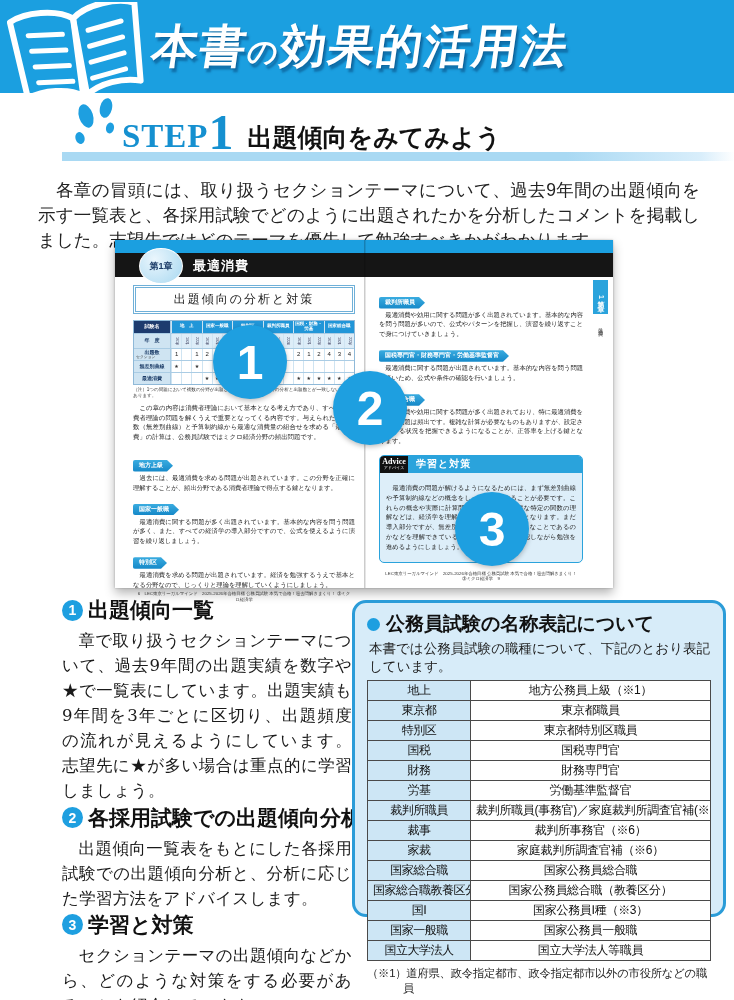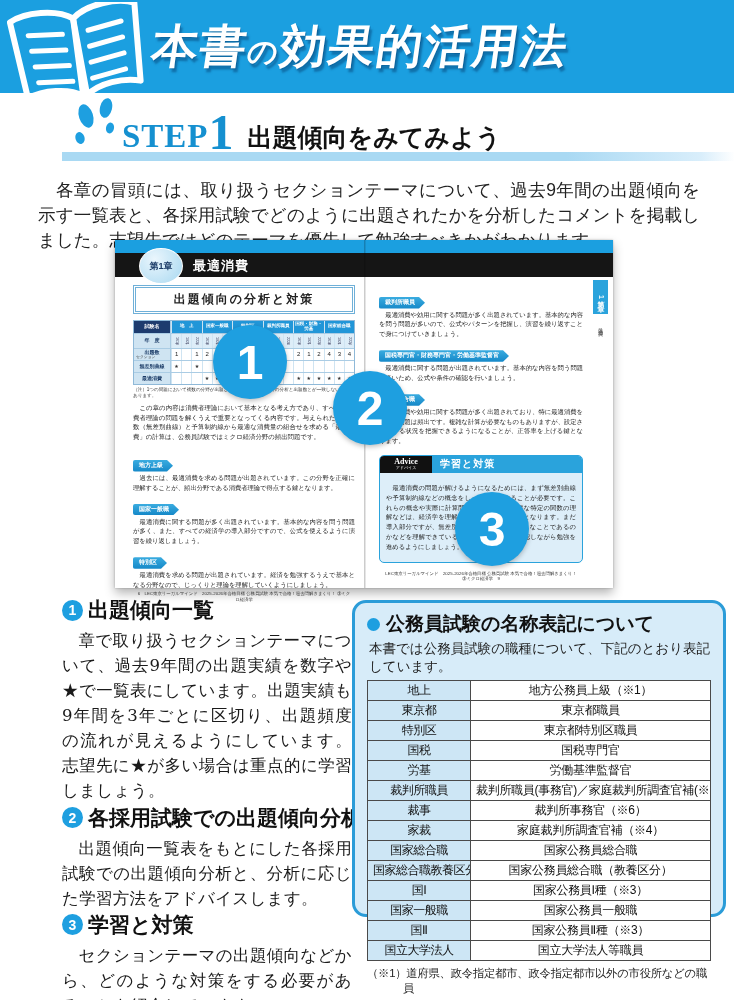--- a/index.html
+++ b/index.html
@@ -38,21 +38,21 @@
   .band-black{position:absolute;left:0;top:13px;width:100%;height:24px;background:#151515;}
   .chap-badge{position:absolute;left:24px;top:8px;width:42px;height:34px;border-radius:50%;
     background:radial-gradient(circle at 35% 30%,#eaf6fd,#a8d8f0);border:1px solid #fff;
     display:flex;align-items:center;justify-content:center;font-size:9px;font-weight:bold;color:#1a3a66;z-index:3;}
   .chap-title{position:absolute;left:78px;top:17px;color:#fff;font-weight:bold;font-size:13px;z-index:3;letter-spacing:1px;}
 
   .page{position:absolute;top:37px;bottom:0;display:flex;flex-direction:column;}
   .page-left{left:0;width:250px;padding:8px 10px 6px 18px;box-sizing:border-box;}
   .page-right{left:252px;width:246px;padding:8px 30px 6px 12px;box-sizing:border-box;}
 
-  .analysis-box{border:3px double #6fb0d8;text-align:center;font-size:12px;font-weight:bold;
+  .analysis-box{border:3px double #6fb0d8;text-align:center;font-size:12px;font-weight:normal;
     color:#222;padding:3px 0;letter-spacing:2px;}
 
   
   .mtable{margin-top:6px;font-size:5px;color:#222;border:1px solid #8fb9d8;}
   .mrow{display:flex;border-top:1px solid #aacce4;}
   .mrow:first-child{border-top:none;}
   .mlabel{width:36px;flex:0 0 36px;background:#cfe4f2;color:#1a3a66;display:flex;
     align-items:center;justify-content:center;font-weight:bold;font-size:5px;
     border-right:1px solid #aacce4;flex-direction:column;line-height:1.1;}
   .mhead .mlabel{background:#1d3b6e;color:#fff;}
@@ -75,21 +75,21 @@
   .ptag{display:inline-block;background:linear-gradient(#3aace0,#1588c8);color:#fff;
     font-size:6px;font-weight:bold;padding:1px 10px 1.5px 6px;border-radius:2px 0 0 2px;
     clip-path:polygon(0 0,calc(100% - 6px) 0,100% 50%,calc(100% - 6px) 100%,0 100%);}
   .ptext{font-size:6.3px;color:#222;line-height:1.5;text-align:justify;margin:1.5px 0 0 0;}
 
   .pfooter{margin-top:auto;font-size:4.4px;color:#333;text-align:center;line-height:1.3;padding:2px 4px 0 4px;}
 
   
   .advice{margin-top:10px;border:1.5px solid #2aa3dc;border-radius:5px;background:#ddeef9;overflow:hidden;}
   .advice-head{display:flex;height:17px;}
-  .advice-brand{background:#111;color:#fff;width:52px;display:flex;flex-direction:column;
+  .advice-brand{background:#111;color:#fff;width:28px;display:flex;flex-direction:column;
     align-items:center;justify-content:center;line-height:1;}
   .advice-brand .b1{font-size:8px;font-weight:bold;font-family:"Liberation Serif",serif;}
   .advice-brand .b2{font-size:4px;}
   .advice-title{flex:1;background:#2aa3dc;color:#fff;font-size:10px;font-weight:bold;
     display:flex;align-items:center;padding-left:8px;letter-spacing:1px;}
   .advice-body{font-size:6.3px;color:#222;line-height:1.55;padding:4px 6px;text-align:justify;}
 
   
   .side-tab{position:absolute;right:5px;top:40px;width:15px;z-index:3;text-align:center;}
   .side-tab .tab-chap{background:#2aa3dc;color:#fff;font-size:7px;font-weight:bold;
@@ -401,39 +401,43 @@
           <tr>
             <td class="abbr">特別区</td>
             <td class="full">東京都特別区職員</td>
           </tr>
 
           <tr>
             <td class="abbr">国税</td>
             <td class="full">国税専門官</td>
           </tr>
 
+          <tr>
+            <td class="abbr">財務</td>
+            <td class="full">財務専門官</td>
+          </tr>
 
           <tr>
             <td class="abbr">労基</td>
             <td class="full">労働基準監督官</td>
           </tr>
 
           <tr>
             <td class="abbr">裁判所職員</td>
             <td class="full">裁判所職員(事務官)／家庭裁判所調査官補(※2)</td>
           </tr>
 
           <tr>
             <td class="abbr">裁事</td>
             <td class="full">裁判所事務官（※6）</td>
           </tr>
 
           <tr>
             <td class="abbr">家裁</td>
-            <td class="full">家庭裁判所調査官補（※4）</td>
+            <td class="full">家庭裁判所調査官補（※6）</td>
           </tr>
 
           <tr>
             <td class="abbr">国家総合職</td>
             <td class="full">国家公務員総合職</td>
           </tr>
 
           <tr>
             <td class="abbr">国家総合職教養区分</td>
             <td class="full">国家公務員総合職（教養区分）</td>
@@ -442,24 +446,20 @@
           <tr>
             <td class="abbr">国Ⅰ</td>
             <td class="full">国家公務員Ⅰ種（※3）</td>
           </tr>
 
           <tr>
             <td class="abbr">国家一般職</td>
             <td class="full">国家公務員一般職</td>
           </tr>
 
-          <tr>
-            <td class="abbr">国Ⅱ</td>
-            <td class="full">国家公務員Ⅱ種（※3）</td>
-          </tr>
 
           <tr>
             <td class="abbr">国立大学法人</td>
             <td class="full">国立大学法人等職員</td>
           </tr>
         </tbody>
     </table>
     <div class="nb-notes">
 
         <div class="nb-note">（※1）道府県、政令指定都市、政令指定都市以外の市役所などの職員</div>

